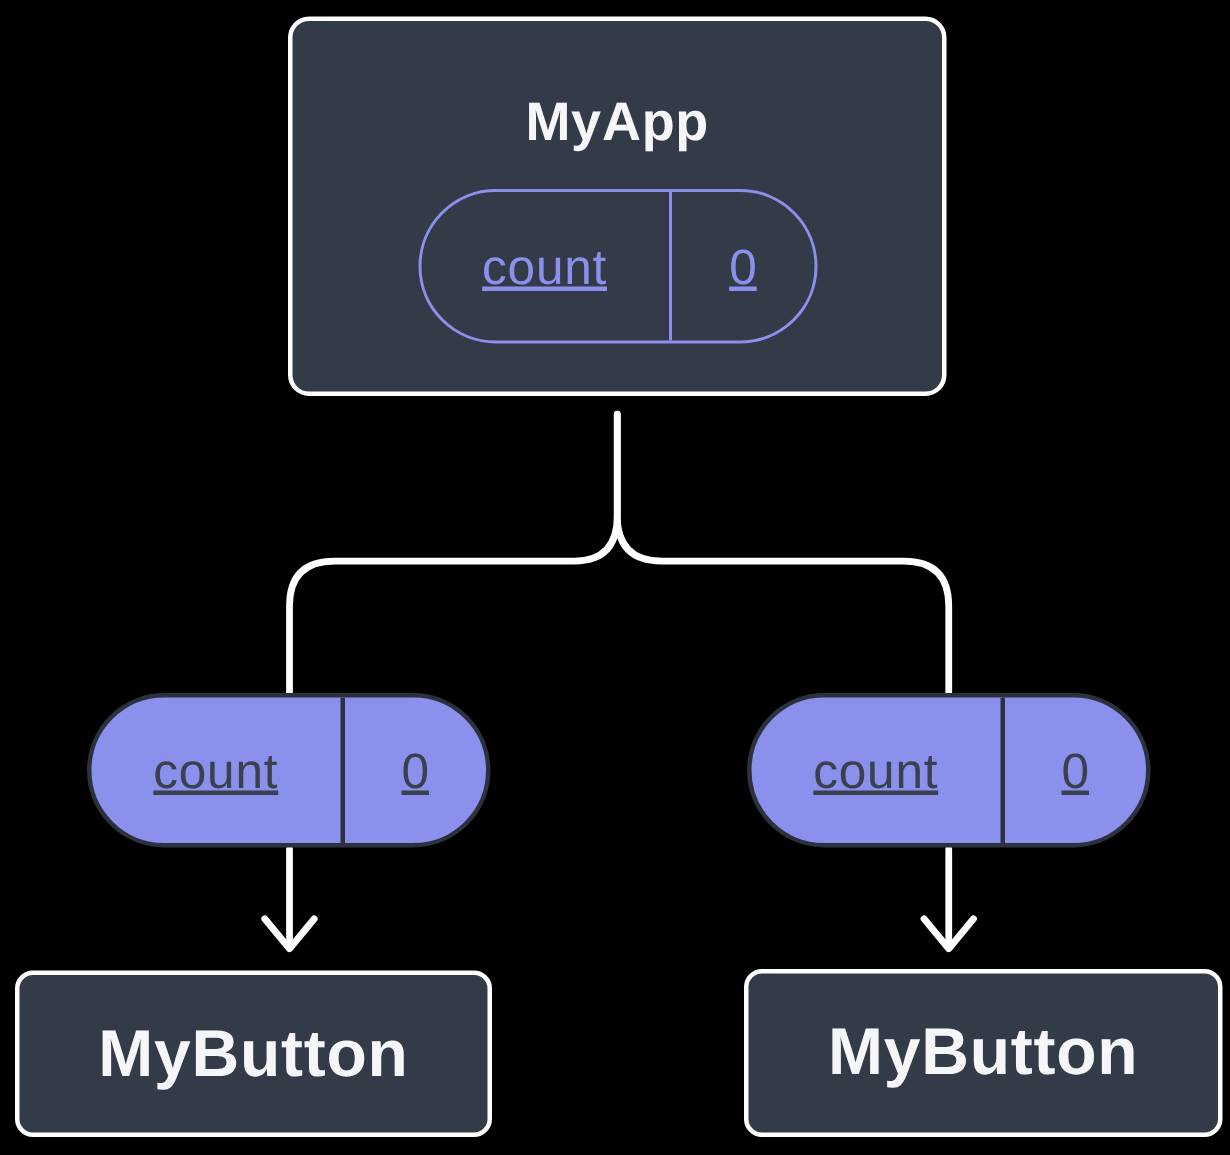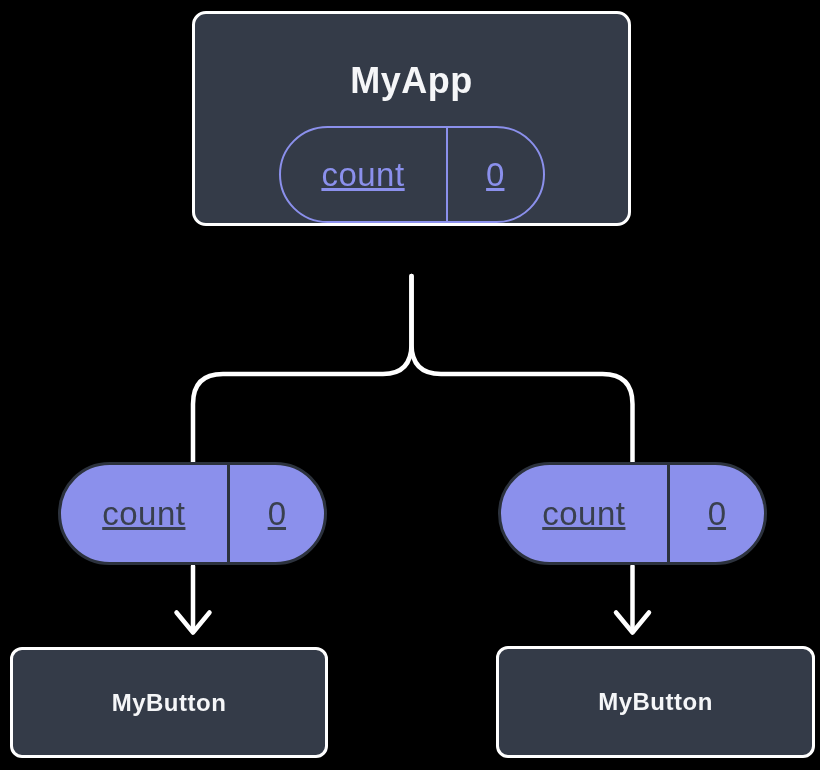--- a/index.html
+++ b/index.html
@@ -30,21 +30,21 @@
     box-sizing: border-box;
     z-index: 2;
     display: flex;
     flex-direction: column;
     align-items: center;
   }
   .root-node {
     left: 192px;
     top: 11px;
     width: 439px;
-    height: 215px;
+    height: 253px;
     border-radius: 14px;
   }
   .root-title {
     margin-top: 46px;
     font-size: 36px;
     font-weight: 600;
     letter-spacing: 0.5px;
     color: #F5F6F8;
   }
   .pill {
@@ -94,21 +94,21 @@
     justify-content: center;
     font-size: 33px;
   }
   .button-node {
     border-radius: 12px;
     justify-content: center;
   }
   .button-node.left  { left: 10px;  top: 647px; width: 318px; height: 111px; }
   .button-node.right { left: 496px; top: 646px; width: 319px; height: 112px; }
   .button-title {
-    font-size: 24px;
+    font-size: 44px;
     font-weight: 600;
     letter-spacing: 0.5px;
     color: #F5F6F8;
   }
 </style>
 </head>
 <body>
 
 <div class="canvas">
 

